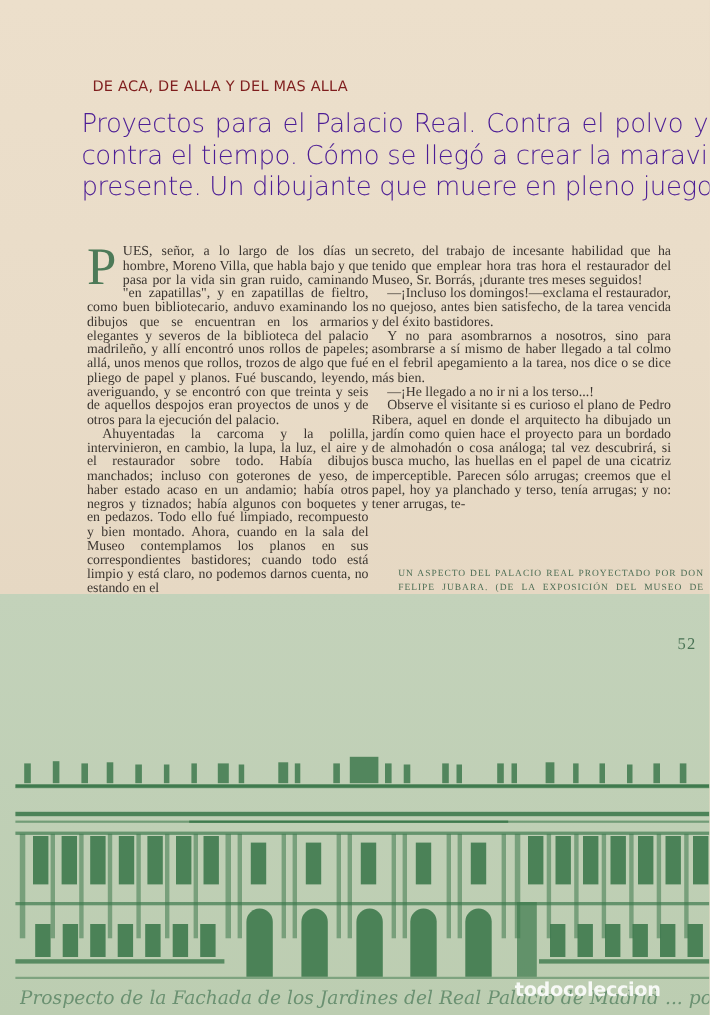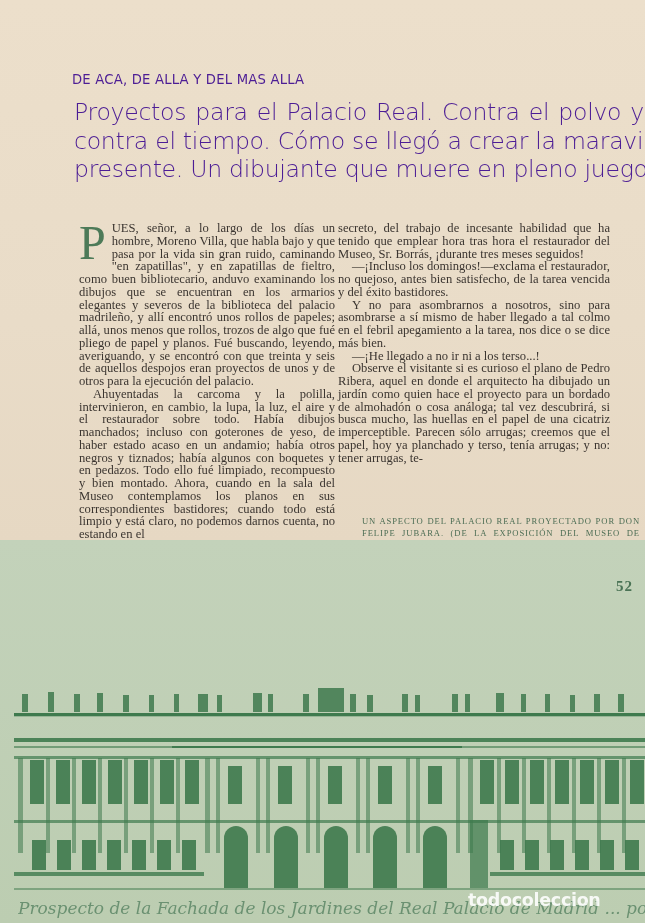--- a/index.html
+++ b/index.html
@@ -7,23 +7,23 @@
     width: 645px; height: 923px; overflow: hidden; position: relative;
     background: #ebddc9;
     font-family: "Liberation Serif", "DejaVu Serif", serif;
     color: #2f2a24;
   }
   .page-top {
     position: absolute; left: 0; top: 0; width: 645px; height: 540px;
     background: linear-gradient(180deg, #ecdfcb 0%, #e9dcc8 60%, #e6d8c3 100%);
   }
   .section-label {
-    position: absolute; left: 72px; top: 72px;
+    position: absolute; left: 84px; top: 72px;
     font-family: "DejaVu Sans", sans-serif; font-size: 13.2px; letter-spacing: 0.2px;
-    color: #4c1d95;
+    color: #7f1d1d;
   }
   .headline {
     position: absolute; left: 74px; top: 98px; width: 570px;
     font-family: "DejaVu Sans", sans-serif; font-weight: 300;
     font-size: 23.6px; line-height: 28.5px; color: #4c1d95;
     text-align: justify; text-align-last: justify; letter-spacing: -0.3px;
   }
   .headline .line { display: block; text-align: justify; text-align-last: justify; white-space: nowrap; }
   .col {
     position: absolute; top: 222px; font-size: 12.6px; line-height: 12.75px;
@@ -43,21 +43,21 @@
     font-size: 8.6px; line-height: 12.3px; letter-spacing: 0.9px;
     text-transform: uppercase; color: #4c6d54; text-align: justify;
   }
   .caption .last { display: block; text-align: center; }
   .plate {
     position: absolute; left: 0; top: 540px; width: 645px; height: 383px;
     background: #bfd0b5;
     background-image: linear-gradient(180deg, #c3d2ba 0%, #bccdb1 100%);
   }
   .page-number {
-    position: absolute; left: 616px; top: 578px; font-size: 15px; font-weight: bold;
+    position: absolute; left: 616px; top: 578px; font-size: 15px; font-weight: normal;
     color: #4a7355; letter-spacing: 1px; text-align: center;
   }
   .engraving { position: absolute; left: 0; top: 660px; }
   .signature {
     position: absolute; left: 18px; top: 898px; width: 627px; white-space: nowrap; overflow: hidden;
     font-family: "DejaVu Serif", serif; font-style: italic; font-size: 17px; color: #5d8767; opacity: 0.85;
   }
   .watermark {
     position: absolute; left: 468px; top: 890px;
     font-family: "DejaVu Sans", sans-serif; font-weight: bold; font-size: 17.5px;

